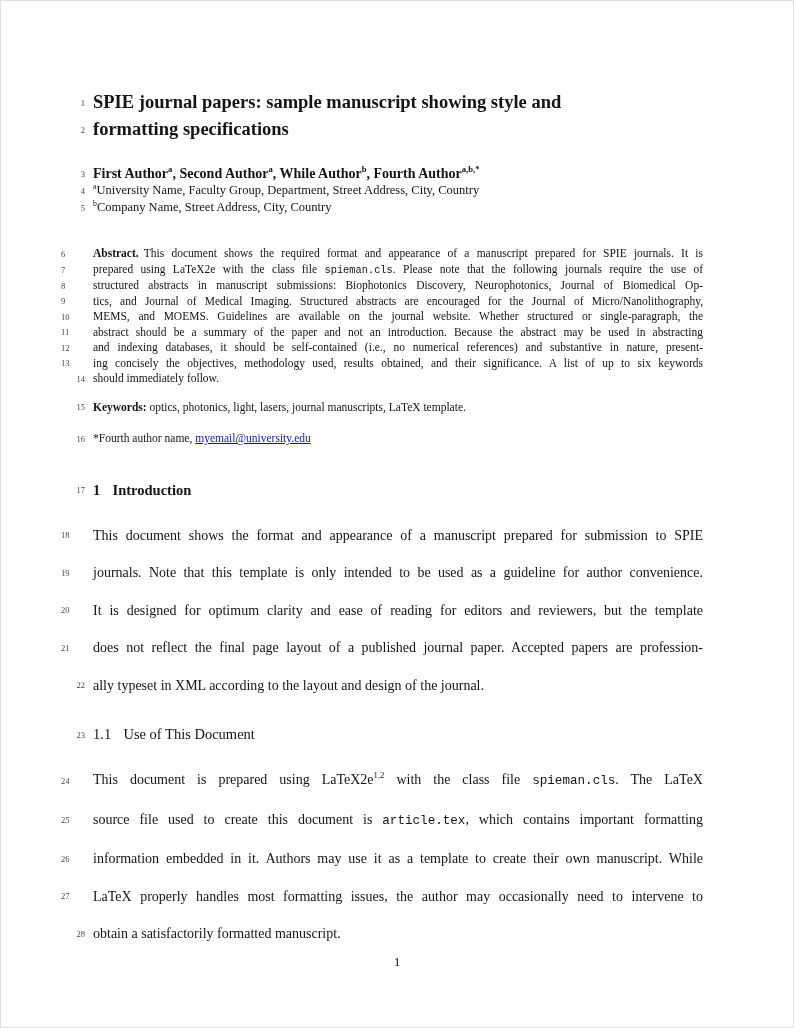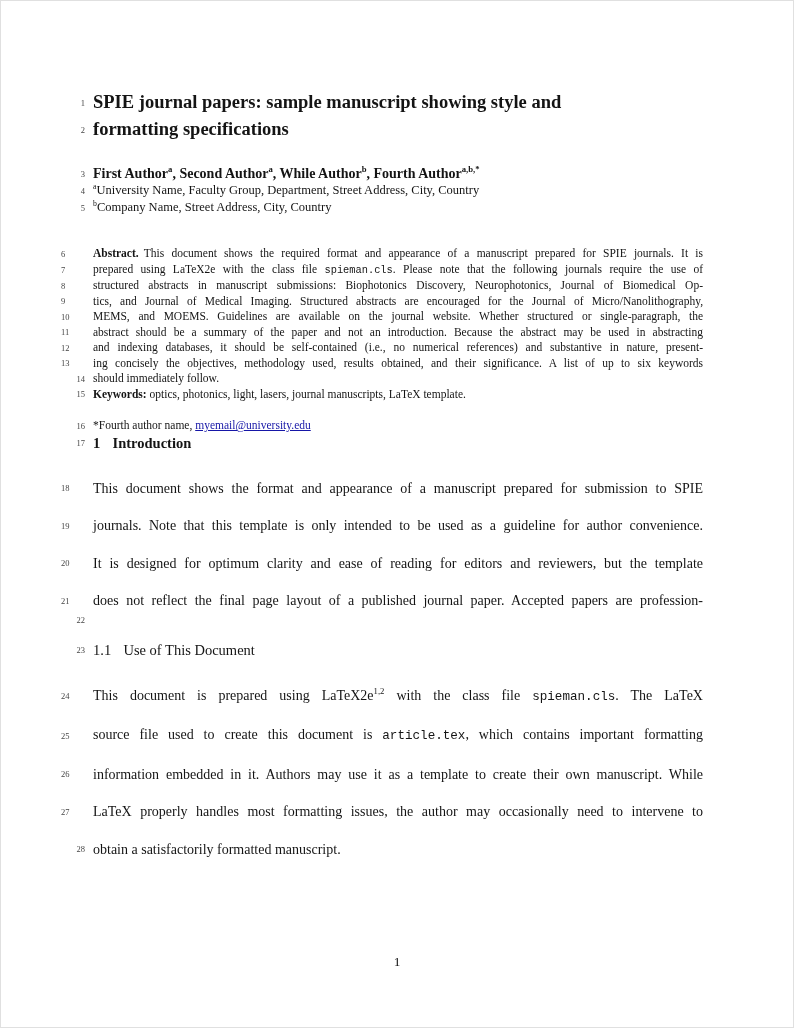--- a/index.html
+++ b/index.html
@@ -34,23 +34,23 @@
     font-family: "Liberation Serif", serif;
     font-weight: normal;
     font-style: normal;
   }
   .just { text-align: justify; text-align-last: justify; }
 
   .title      { font-size: 18.5px; font-weight: bold; line-height: 27px; }
   .authors    { margin-top: 22px; font-size: 14px; line-height: 17px; }
   .affil      { font-size: 12.5px; line-height: 17px; }
   .abstract   { margin-top: 30px; font-size: 11.5px; line-height: 15.5px; }
-  .keywords   { font-size: 11.5px; line-height: 15.5px; }
+  .keywords   { margin-top: 13px; font-size: 11.5px; line-height: 15.5px; }
   .authornote { margin-top: 16px; font-size: 11.5px; line-height: 15.5px; }
-  .heading    { font-size: 14.5px; line-height: 19px; }
+  .heading    { margin-top: 34px; font-size: 14.5px; line-height: 19px; }
   .subheading { margin-top: 21px; font-size: 14.5px; line-height: 19px; }
   .para       { margin-top: 17px; font-size: 14px; line-height: 37.5px; }
 
   .seg.b { font-weight: bold; }
   .seg.i { }
   .seg.m { font-family: "Liberation Mono", monospace; font-size: 0.9em; }
   .seg.sp  { margin-right: 0.85em; }
   .seg.sp1 { margin-right: 0.45em; }
   sup.seg { font-size: 0.62em; line-height: 0; vertical-align: super; }
   sup.seg.bsup { font-weight: bold; }
@@ -100,21 +100,21 @@
         <div class="line"><span class="lineno">16</span><span class="seg">*Fourth author name, </span><a href="#" class="seg link">myemail@university.edu</a></div>
       </div>
       <div class="block heading">
         <div class="line"><span class="lineno">17</span><span class="seg b sp">1</span><span class="seg b">Introduction</span></div>
       </div>
       <div class="block para">
         <div class="line just"><span class="lineno">18</span><span class="seg">This document shows the format and appearance of a manuscript prepared for submission to SPIE</span></div>
         <div class="line just"><span class="lineno">19</span><span class="seg">journals. Note that this template is only intended to be used as a guideline for author convenience.</span></div>
         <div class="line just"><span class="lineno">20</span><span class="seg">It is designed for optimum clarity and ease of reading for editors and reviewers, but the template</span></div>
         <div class="line just"><span class="lineno">21</span><span class="seg">does not reflect the final page layout of a published journal paper. Accepted papers are profession-</span></div>
-        <div class="line"><span class="lineno">22</span></div>
+        <div class="line"><span class="lineno">22</span><span class="seg">ally typeset in XML according to the layout and design of the journal.</span></div>
       </div>
       <div class="block subheading">
         <div class="line"><span class="lineno">23</span><span class="seg i sp">1.1</span><span class="seg i">Use of This Document</span></div>
       </div>
       <div class="block para">
         <div class="line just"><span class="lineno">24</span><span class="seg">This document is prepared using LaTeX2e</span><sup class="seg sup">1,2</sup><span class="seg"> with the class file </span><span class="seg m">spieman.cls</span><span class="seg">. The LaTeX</span></div>
         <div class="line just"><span class="lineno">25</span><span class="seg">source file used to create this document is </span><span class="seg m">article.tex</span><span class="seg">, which contains important formatting</span></div>
         <div class="line just"><span class="lineno">26</span><span class="seg">information embedded in it. Authors may use it as a template to create their own manuscript. While</span></div>
         <div class="line just"><span class="lineno">27</span><span class="seg">LaTeX properly handles most formatting issues, the author may occasionally need to intervene to</span></div>
         <div class="line"><span class="lineno">28</span><span class="seg">obtain a satisfactorily formatted manuscript.</span></div>

